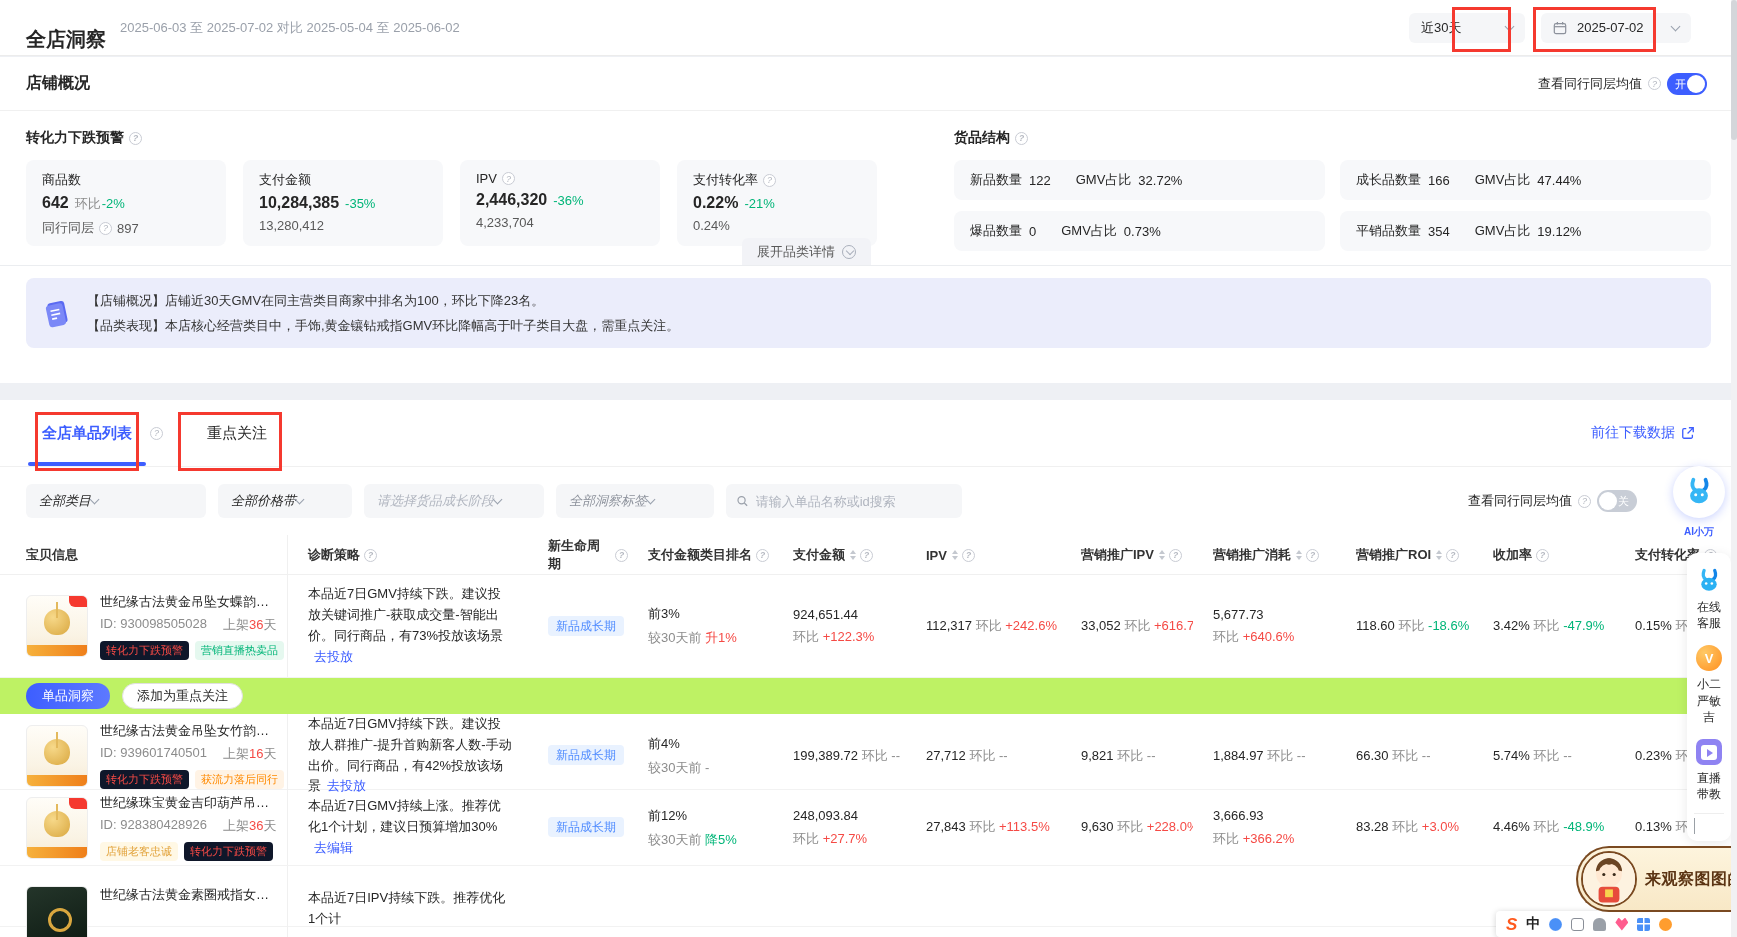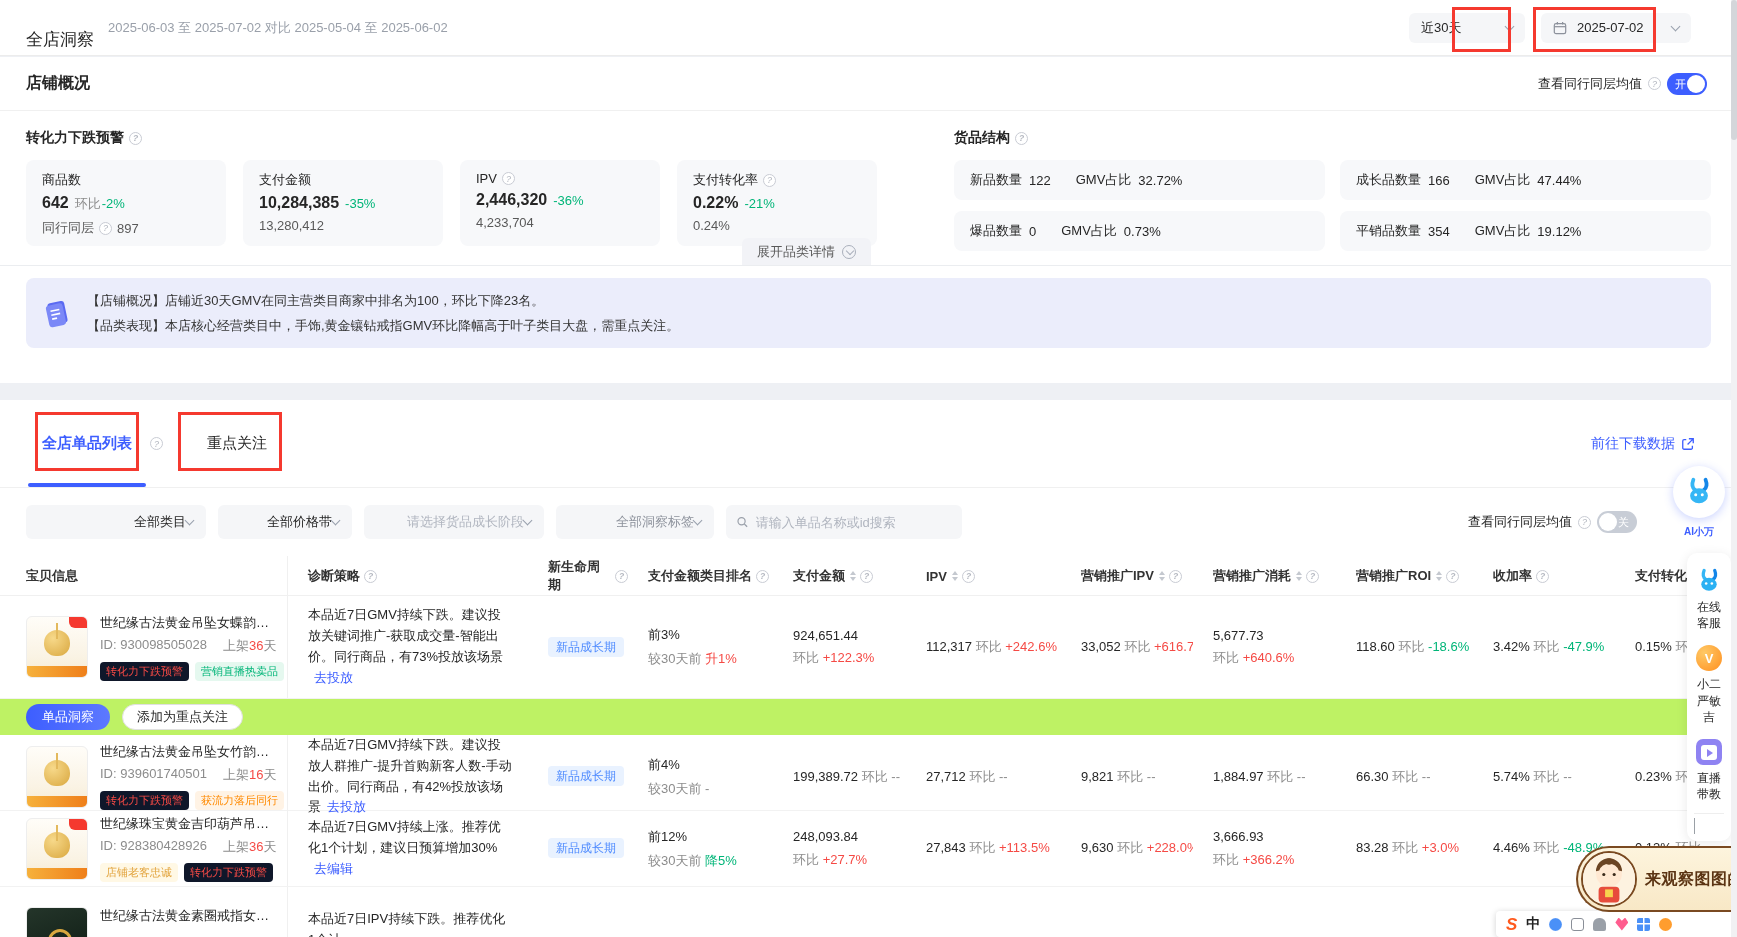--- a/index.html
+++ b/index.html
@@ -17,21 +17,21 @@
     transform:rotate(45deg);flex:none;margin-top:-3px;}
   .green{color:#00b578;} .grayc{color:#8c8c8c;}
   .toggle{width:40px;height:22px;border-radius:11px;position:relative;cursor:pointer;flex:none;}
   .toggle .knob{position:absolute;width:18px;height:18px;border-radius:50%;background:#fff;top:2px;}
   .toggle .t-label{position:absolute;top:4px;color:#fff;font-size:11px;line-height:14px;}
   .toggle.on{background:#3d5eff;} .toggle.on .knob{right:2px;} .toggle.on .t-label{left:8px;}
   .toggle.off{background:#c8cdd6;} .toggle.off .knob{left:2px;} .toggle.off .t-label{right:8px;}
   
   .topbar{position:absolute;left:0;top:0;width:1737px;height:56px;background:#fff;
     border-bottom:1px solid #ececec;display:flex;align-items:center;padding:0 46px 0 26px;}
-  .pg-title{font-size:17px;font-weight:normal;margin-top:23px;}
+  .pg-title{font-size:20px;font-weight:bold;margin-top:23px;}
   .date-range{color:#9aa0aa;margin-left:14px;}
   .top-controls{margin-left:auto;display:flex;gap:16px;align-items:center;}
   .sel{height:30px;background:#f5f6f8;border-radius:6px;display:flex;align-items:center;
     padding:0 12px;gap:10px;cursor:pointer;}
   .sel.period{width:116px;} .sel.datepick{width:150px;}
   .sel .sp{flex:1;}
   
   .overview{position:absolute;left:0;top:57px;width:1737px;height:326px;background:#fff;}
   .ov-head{height:54px;display:flex;align-items:center;padding:0 30px 0 26px;border-bottom:1px solid #f0f0f0;}
   .sec-title{font-size:16px;font-weight:bold;}
@@ -54,31 +54,31 @@
     font-size:13px;cursor:pointer;}
   .cchev{width:14px;height:14px;border:1px solid #aab0bc;border-radius:50%;position:relative;}
   .cchev::before{content:"";position:absolute;left:3.5px;top:2.5px;width:5px;height:5px;
     border-right:1.3px solid #aab0bc;border-bottom:1.3px solid #aab0bc;transform:rotate(45deg);}
   .ov-divider{position:absolute;left:0;top:208px;width:1737px;height:1px;background:#ebedf0;}
   .notice{position:absolute;left:26px;top:221px;width:1685px;height:70px;background:#ebedfb;
     border-radius:8px;display:flex;align-items:center;gap:16px;padding:0 18px;}
   .notice p{line-height:25px;color:#333;}
   
   .listcard{position:absolute;left:0;top:400px;width:1737px;height:537px;background:#fff;overflow:hidden;}
-  .tabs-row{height:88px;display:flex;align-items:center;padding:0 28px;border-bottom:1px solid #f0f0f0;position:relative;}
+  .tabs-row{height:67px;display:flex;align-items:center;padding:0 28px;border-bottom:1px solid #f0f0f0;position:relative;}
   .tab{font-size:15px;height:100%;display:flex;align-items:center;position:relative;cursor:pointer;padding:0 14px;color:#262626;}
   .tab.active{color:#3d5eff;font-weight:bold;}
   .tab.active::after{content:"";position:absolute;left:0;right:0;bottom:0;height:4px;background:#3d5eff;border-radius:2px;}
   .tab2{margin-left:30px;}
   .tabs-row .help{margin-left:4px;}
   .dl{margin-left:auto;color:#3d5eff;display:flex;gap:6px;align-items:center;padding-right:14px;
     cursor:pointer;font-size:14px;text-decoration:none;}
   .filter-row{height:68px;display:flex;align-items:center;padding:0 26px;gap:12px;}
   .fsel{height:34px;background:#f5f6f8;border-radius:6px;display:flex;align-items:center;
-    justify-content:flex-end;padding:0 13px;cursor:pointer;}
+    justify-content:flex-start;padding:0 13px;cursor:pointer;font-style:italic;}
   .f1{width:180px;} .f2{width:134px;} .f3{width:180px;} .f4{width:158px;}
   .ph{color:#b0b5bf;} .ph2{color:#8c919b;}
   .fsearch{width:236px;height:34px;background:#f5f6f8;border-radius:6px;display:flex;align-items:center;padding:0 10px;gap:7px;}
   .fsearch input{border:none;background:transparent;outline:none;font-size:13px;width:100%;
     font-family:"Liberation Sans","DejaVu Sans",sans-serif;color:#262626;}
   .fsearch input::placeholder{color:#b0b5bf;}
   .peer2{margin-left:auto;display:flex;align-items:center;gap:6px;padding-right:74px;}
   
   .grid-cols{display:grid;grid-template-columns:288px 240px 100px 145px 133px 155px 132px 143px 137px 142px 170px;width:1785px;}
   .thead{height:40px;align-items:center;border-bottom:1px solid #f0f0f0;}

